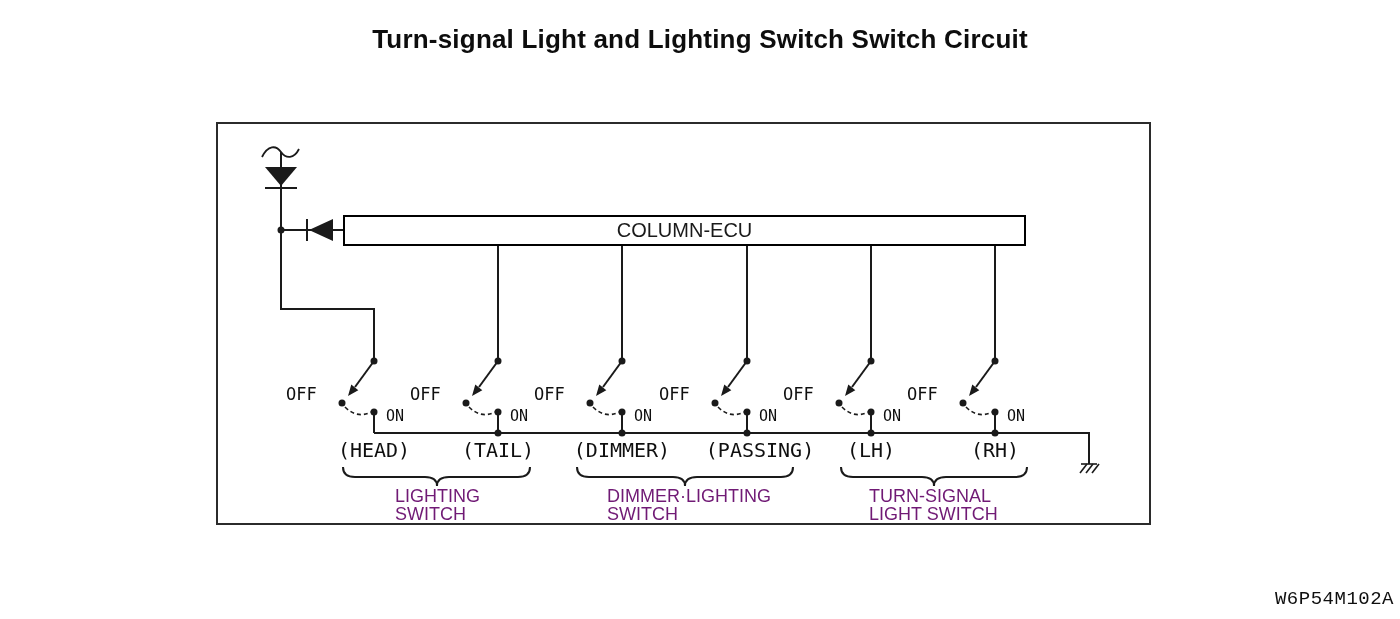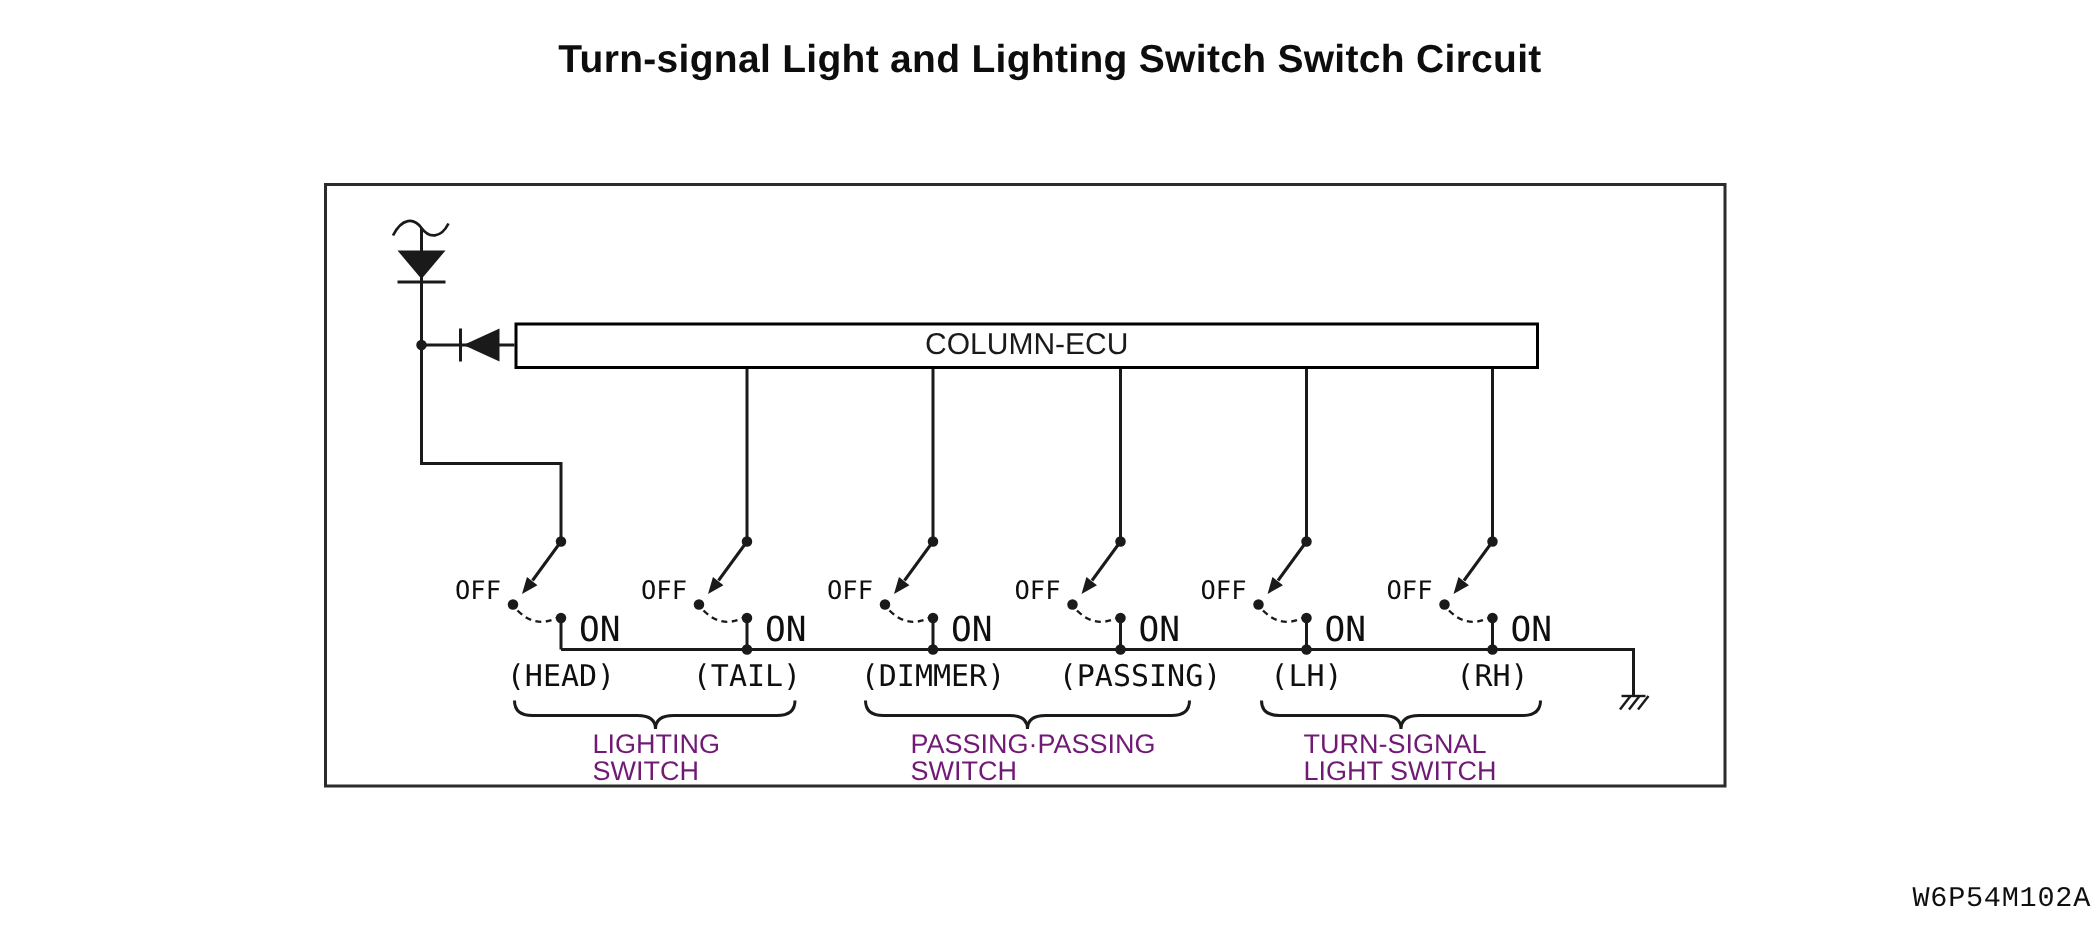--- a/index.html
+++ b/index.html
@@ -8,22 +8,22 @@
   .abs{position:absolute;}
   #title{left:0;right:0;top:24px;text-align:center;font-size:26px;font-weight:bold;
          letter-spacing:0.2px;color:#0d0d0d;}
   #col-switch-label{left:210px;top:93px;font-size:22px;letter-spacing:0.5px;color:#161616;}
   #outer-box{left:216px;top:122px;width:935px;height:403px;border:2px solid #2b2b2b;
              box-sizing:border-box;background:transparent;}
   #ecu-box{left:343px;top:215px;width:683px;height:31px;border:2px solid #000000;
            box-sizing:border-box;text-align:center;line-height:27px;font-size:20px;color:#1a1a1a;}
   svg{position:absolute;left:0;top:0;}
   .mono{font-family:"DejaVu Sans Mono",monospace;color:#0f0f0f;}
-  .sw-off{font-size:17px;width:48px;text-align:right;top:384px;}
-  .sw-on{font-size:23px;top:407px;}
+  .sw-off{font-size:17px;width:48px;text-align:left;top:384px;}
+  .sw-on{font-size:15px;top:407px;}
   .sw-name{font-size:20px;width:130px;text-align:center;top:438px;}
   .grp-label{font-size:18px;line-height:18px;color:#701a75;top:487px;}
   #part-code{right:6px;top:588px;font-size:19px;letter-spacing:0.5px;font-family:Liberation Mono, monospace;}
 </style>
 </head>
 <body>
 
 <div id="page">
 
   <div class="abs" id="title">Turn-signal Light and Lighting Switch Switch Circuit</div>
@@ -123,21 +123,21 @@
 
   <div class="abs mono sw-off" style="left:907px">OFF</div>
   <div class="abs mono sw-on" style="left:1007px">ON</div>
   <div class="abs mono sw-name" style="left:930px">(RH)</div>
 
   <div class="abs grp-label" style="left:395px">
     <div>LIGHTING</div>
     <div>SWITCH</div>
   </div>
   <div class="abs grp-label" style="left:607px">
-    <div>PASSING·PASSING</div>
+    <div>DIMMER·LIGHTING</div>
     <div>SWITCH</div>
   </div>
   <div class="abs grp-label" style="left:869px">
     <div>TURN-SIGNAL</div>
     <div>LIGHT SWITCH</div>
   </div>
 
   <div class="abs mono" id="part-code">W6P54M102A</div>
 
 </div>

